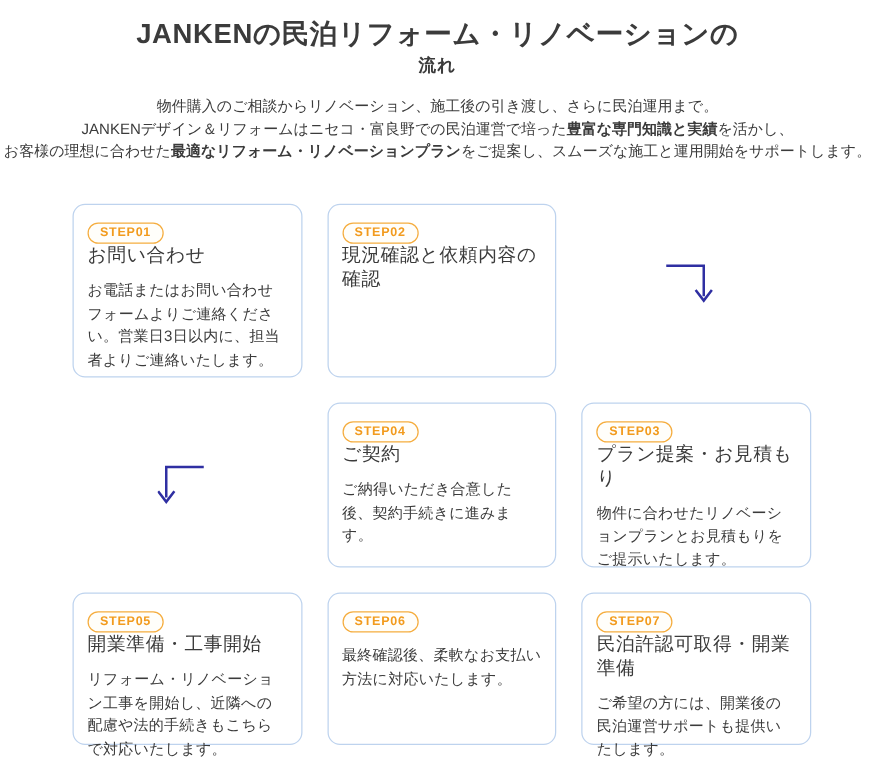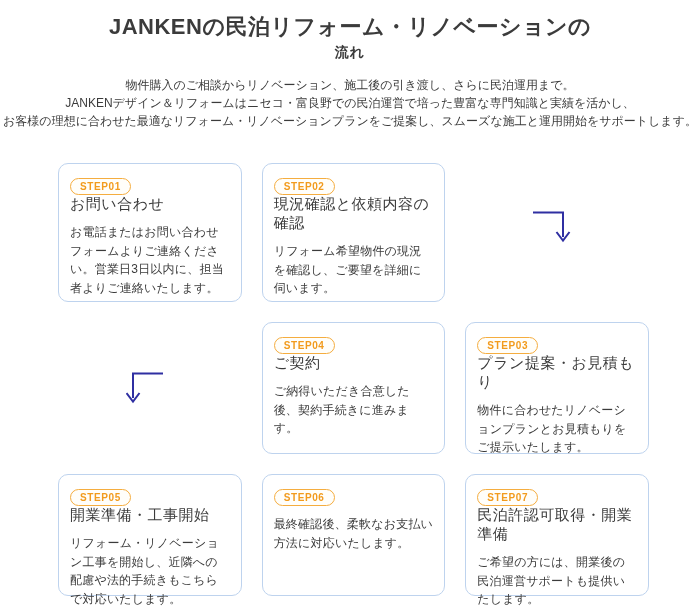--- a/index.html
+++ b/index.html
@@ -5,21 +5,21 @@
   html,body{margin:0;padding:0;}
   body{
     width:700px;height:607px;background:#ffffff;
     font-family:"Liberation Sans","DejaVu Sans",sans-serif;
     color:#3b3b3b;overflow:hidden;
   }
   .header{text-align:center;padding-top:12px;}
   .title-line1{font-size:22px;font-weight:700;line-height:1.4;letter-spacing:0.5px;}
   .title-line2{font-size:14px;font-weight:700;line-height:1.3;letter-spacing:1px;}
   .intro{margin-top:15px;text-align:center;font-size:12px;line-height:1.5;color:#3b3b3b;}
-  .intro b{font-weight:400;}
+  .intro b{font-weight:700;}
   .grid{
     box-sizing:border-box;
     margin:33px 51px 0 58px;
     display:grid;
     grid-template-columns:repeat(3,1fr);
     grid-template-rows:139px 132px 122px;
     column-gap:29px;row-gap:22px;gap:20px;
   }
   .card{
     background:#ffffff;
@@ -63,21 +63,20 @@
 
   <div class="card">
     <span class="badge">STEP01</span>
     <div class="card-title">お問い合わせ</div>
     <div class="card-body">お電話またはお問い合わせフォームよりご連絡ください。営業日3日以内に、担当者よりご連絡いたします。</div>
   </div>
 
   <div class="card">
     <span class="badge">STEP02</span>
     <div class="card-title">現況確認と依頼内容の確認</div>
-    <div class="card-body">リフォーム希望物件の現況を確認し、ご要望を詳細に伺います。</div>
   </div>
 
   <div class="arrow-cell">
     <svg class="arrow-svg arrow-rd" width="40" height="34" viewBox="0 0 40 34">
       <path d="M1 1.5 H31 V26" fill="none" stroke="#2f2fa2" stroke-width="2"></path>
       <path d="M24.5 21 L31 29.5 L37.5 21" fill="none" stroke="#2f2fa2" stroke-width="2"></path>
     </svg>
   </div>
 
   <div class="arrow-cell">

